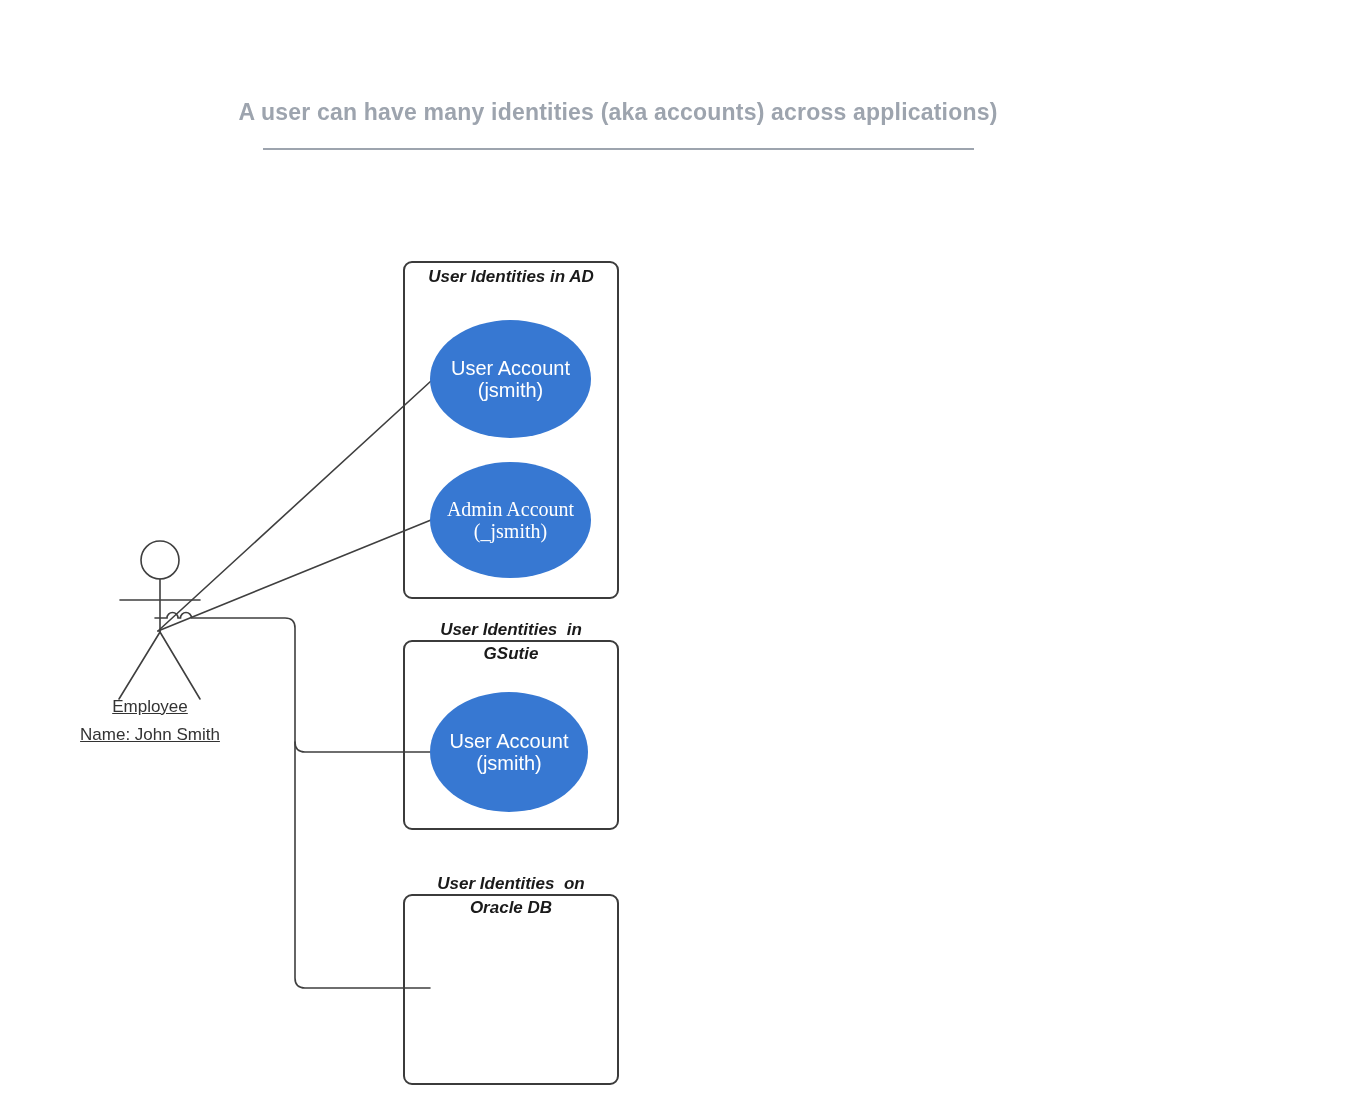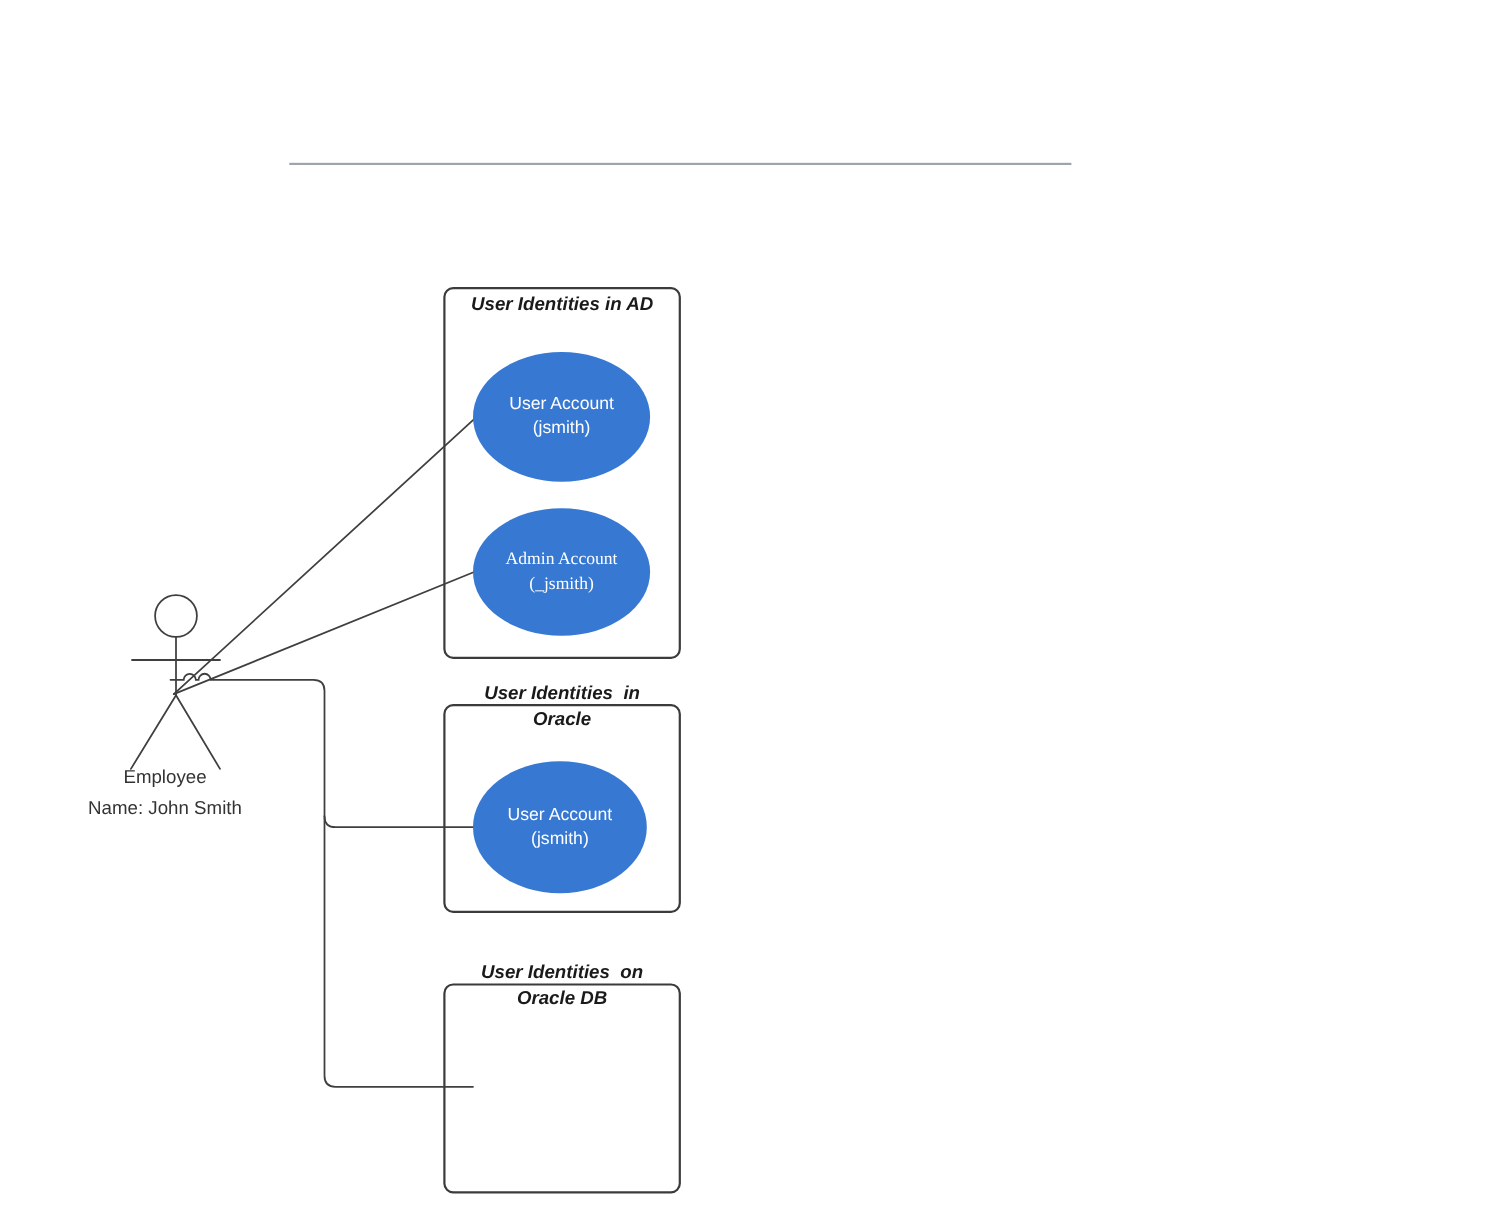--- a/index.html
+++ b/index.html
@@ -82,45 +82,47 @@
     position: absolute;
     border-radius: 50%;
     background: var(--ellipse-fill);
     display: flex;
     align-items: center;
     justify-content: center;
     z-index: 4;
   }
   .ellipse span {
     color: var(--ellipse-text);
-    font-size: 16px;
+    font-size: 20px;
     line-height: 22px;
     text-align: center;
     white-space: pre-wrap;
   }
   .el-ad-user   { left: 430px; top: 320px; width: 161px; height: 118px; }
   .el-ad-admin  { left: 430px; top: 462px; width: 161px; height: 116px; font-family: Liberation Serif, serif; }
   .el-gsuite    { left: 430px; top: 692px; width: 158px; height: 120px; }
   .el-oracle    { left: 430px; top: 930px; width: 160px; height: 120px; }
   .actor-label, .actor-sublabel {
     position: absolute;
     left: 30px;
     width: 240px;
     text-align: center;
     color: var(--actor-text);
     z-index: 2;
+    text-decoration: underline;
   }
   .actor-label    { top: 697px; font-size: 17px; }
   .actor-sublabel { top: 725px; font-size: 17px; }
 </style>
 </head>
 <body>
 
 <div class="canvas">
 
+  <div class="diagram-title">A user can have many identities (aka accounts) across applications)</div>
   <div class="title-underline"></div>
 
   <svg class="lines" width="1360" height="1100">
 
     <g>
       <circle cx="160" cy="560" r="19"></circle>
       <line x1="160" y1="579" x2="160" y2="632"></line>
       <line x1="120" y1="600" x2="200" y2="600"></line>
       <line x1="160" y1="632" x2="119" y2="699"></line>
       <line x1="160" y1="632" x2="200" y2="699"></line>
@@ -144,21 +146,21 @@
     <span>User Account
 (jsmith)</span>
   </div>
   <div class="ellipse el-ad-admin">
     <span>Admin Account
 (_jsmith)</span>
   </div>
 
   <div class="group-box box-gsuite"></div>
   <div class="group-title title-gsuite">User Identities  in
-Oracle</div>
+GSutie</div>
   <div class="ellipse el-gsuite">
     <span>User Account
 (jsmith)</span>
   </div>
 
   <div class="group-box box-oracle"></div>
   <div class="group-title title-oracle">User Identities  on
 Oracle DB</div>
 
 </div>

